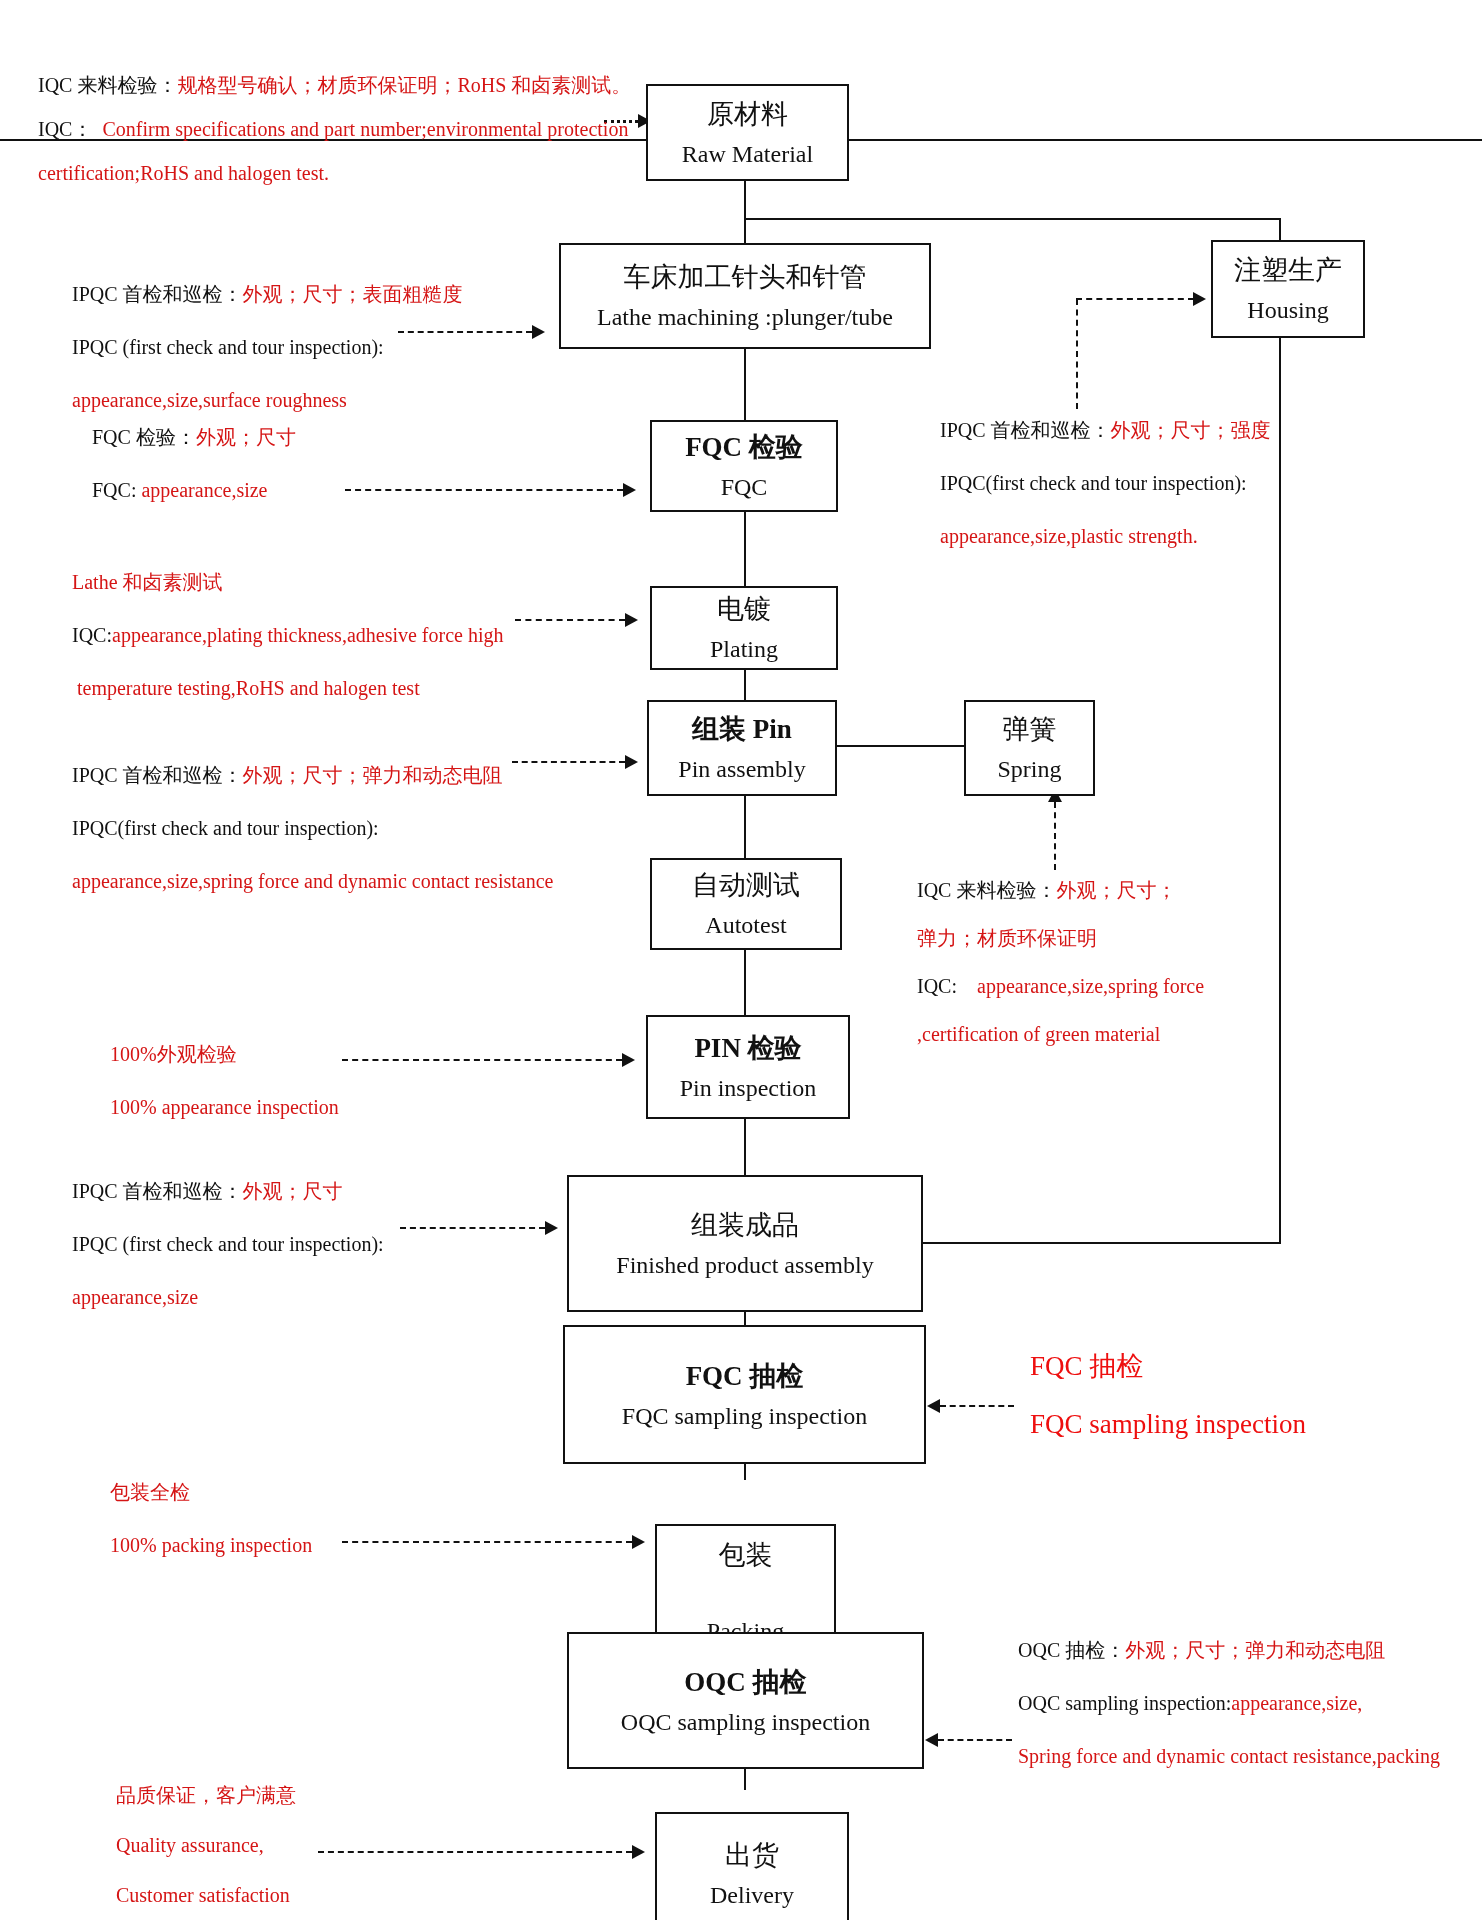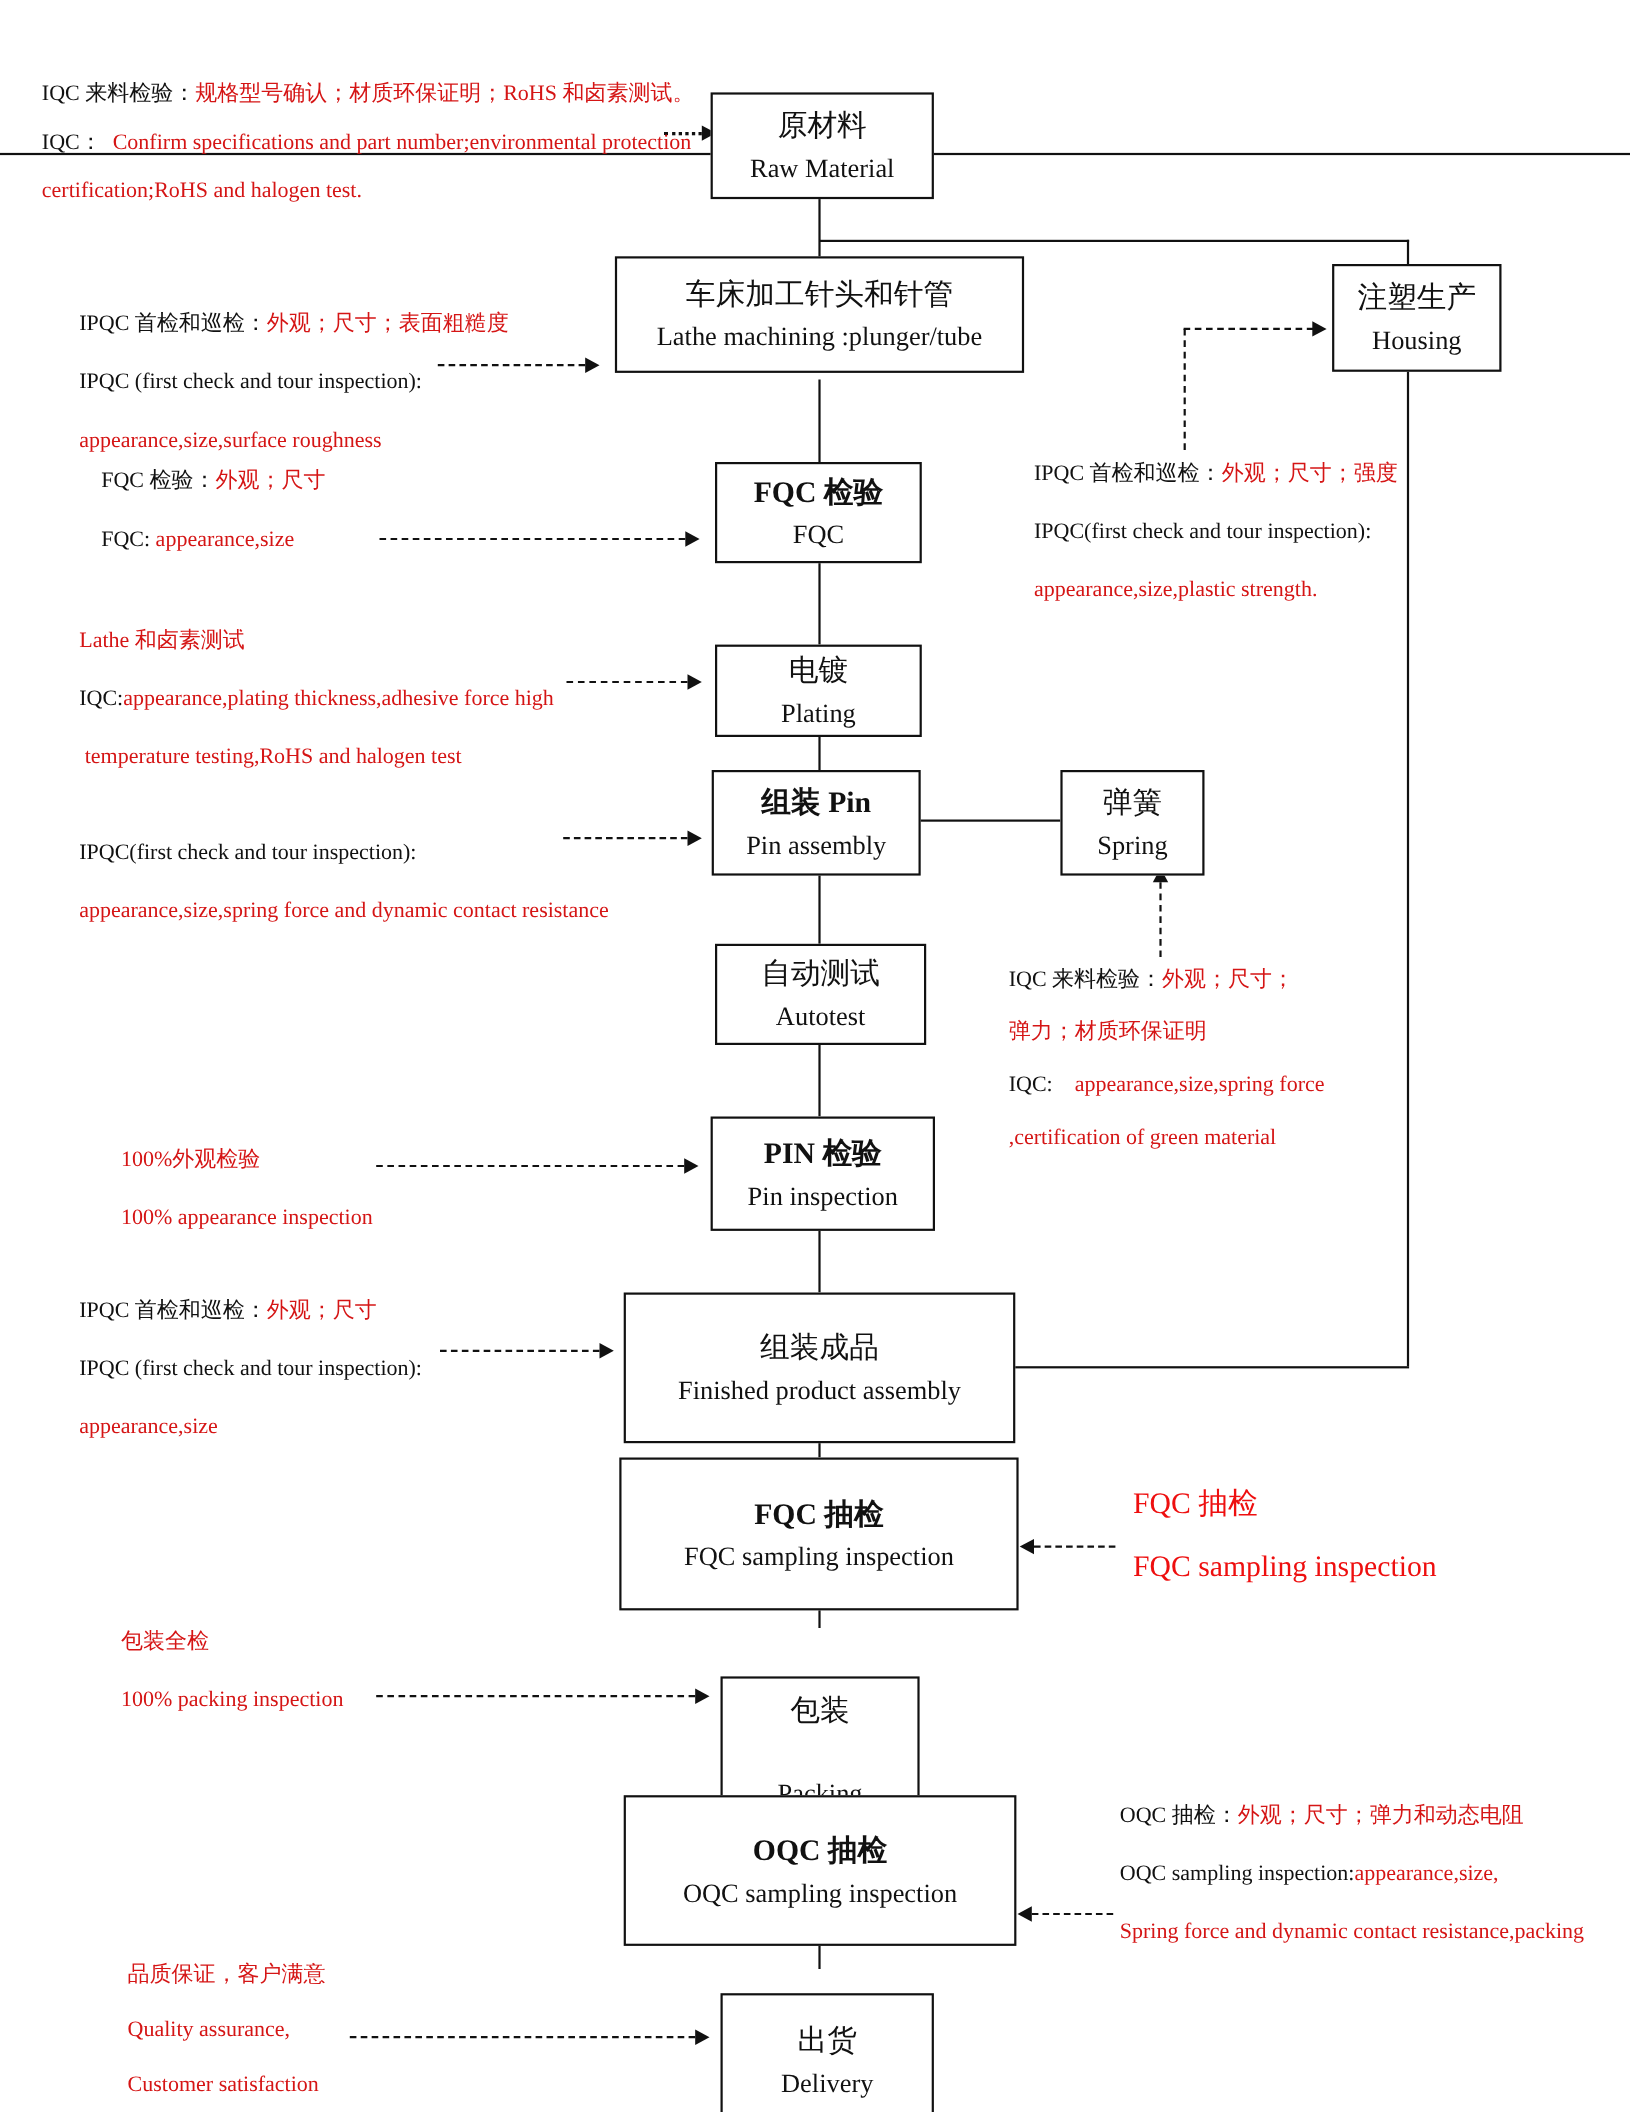--- a/index.html
+++ b/index.html
@@ -100,21 +100,21 @@
 
   <div class="dash-v" style="left:1076px;top:299px;height:110px;"></div>
   <div class="dash-h" style="left:1076px;top:298px;width:118px;"></div>
   <div class="arr r" style="left:1193px;top:292px;"></div>
 
   <div class="node" style="left:646px;top:84px;width:199px;height:93px;">
     <div class="zh">原材料</div>
     <div class="en">Raw Material</div>
   </div>
 
-  <div class="node" style="left:559px;top:233px;width:368px;height:102px;align-items:center;">
+  <div class="node" style="left:559px;top:243px;width:368px;height:102px;align-items:center;">
     <div class="zh">车床加工针头和针管</div>
     <div class="en">Lathe machining :plunger/tube</div>
   </div>
 
   <div class="node" style="left:1211px;top:240px;width:150px;height:94px;">
     <div class="zh">注塑生产</div>
     <div class="en">Housing</div>
   </div>
 
   <div class="node bold" style="left:650px;top:420px;width:184px;height:88px;">
@@ -189,20 +189,21 @@
     <div class="ln"><span>FQC: </span><span class="red">appearance,size</span></div>
   </div>
 
   <div class="ann" style="left:72px;top:556px;">
     <div class="ln"><span class="red">Lathe 和卤素测试</span></div>
     <div class="ln"><span>IQC:</span><span class="red">appearance,plating thickness,adhesive force high</span></div>
     <div class="ln"><span class="red"> temperature testing,RoHS and halogen test</span></div>
   </div>
 
   <div class="ann" style="left:72px;top:749px;">
+    <div class="ln"><span>IPQC 首检和巡检：</span><span class="red">外观；尺寸；弹力和动态电阻</span></div>
     <div class="ln"><span>IPQC(first check and tour inspection):</span></div>
     <div class="ln"><span class="red">appearance,size,spring force and dynamic contact resistance</span></div>
   </div>
 
   <div class="ann" style="left:110px;top:1028px;">
     <div class="ln"><span class="red">100%外观检验</span></div>
     <div class="ln"><span class="red">100% appearance inspection</span></div>
   </div>
 
   <div class="ann" style="left:72px;top:1165px;">

